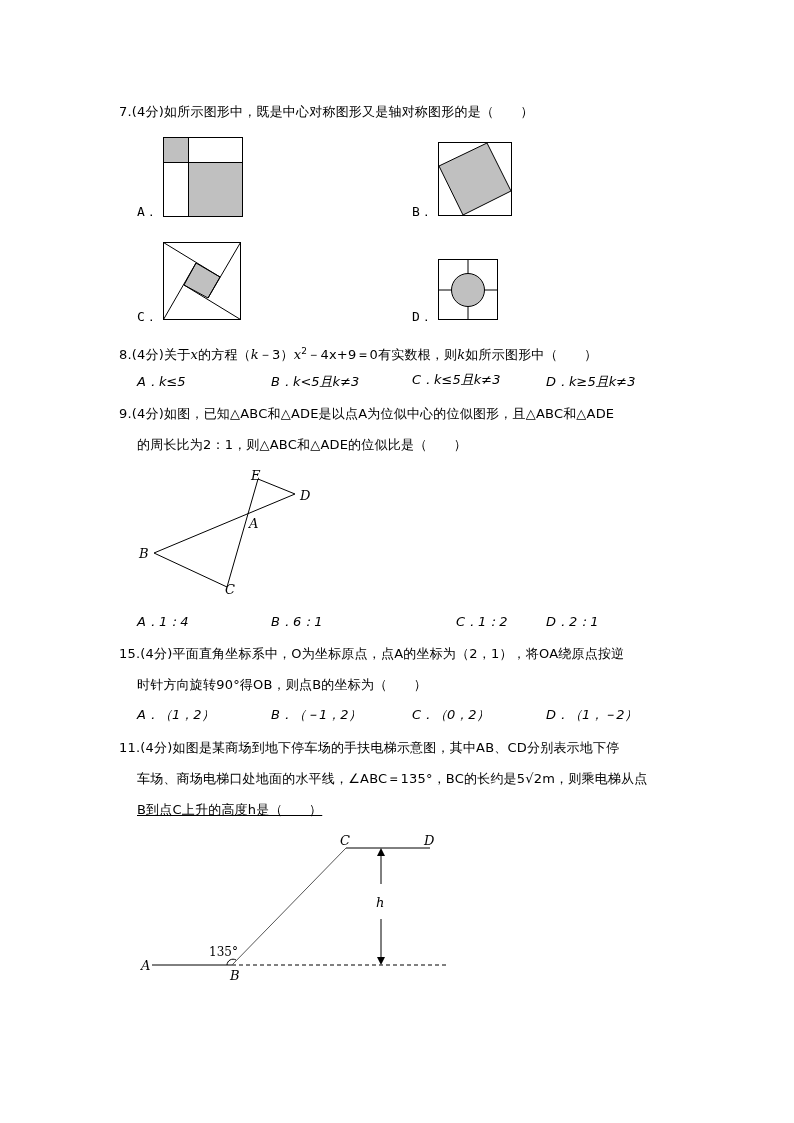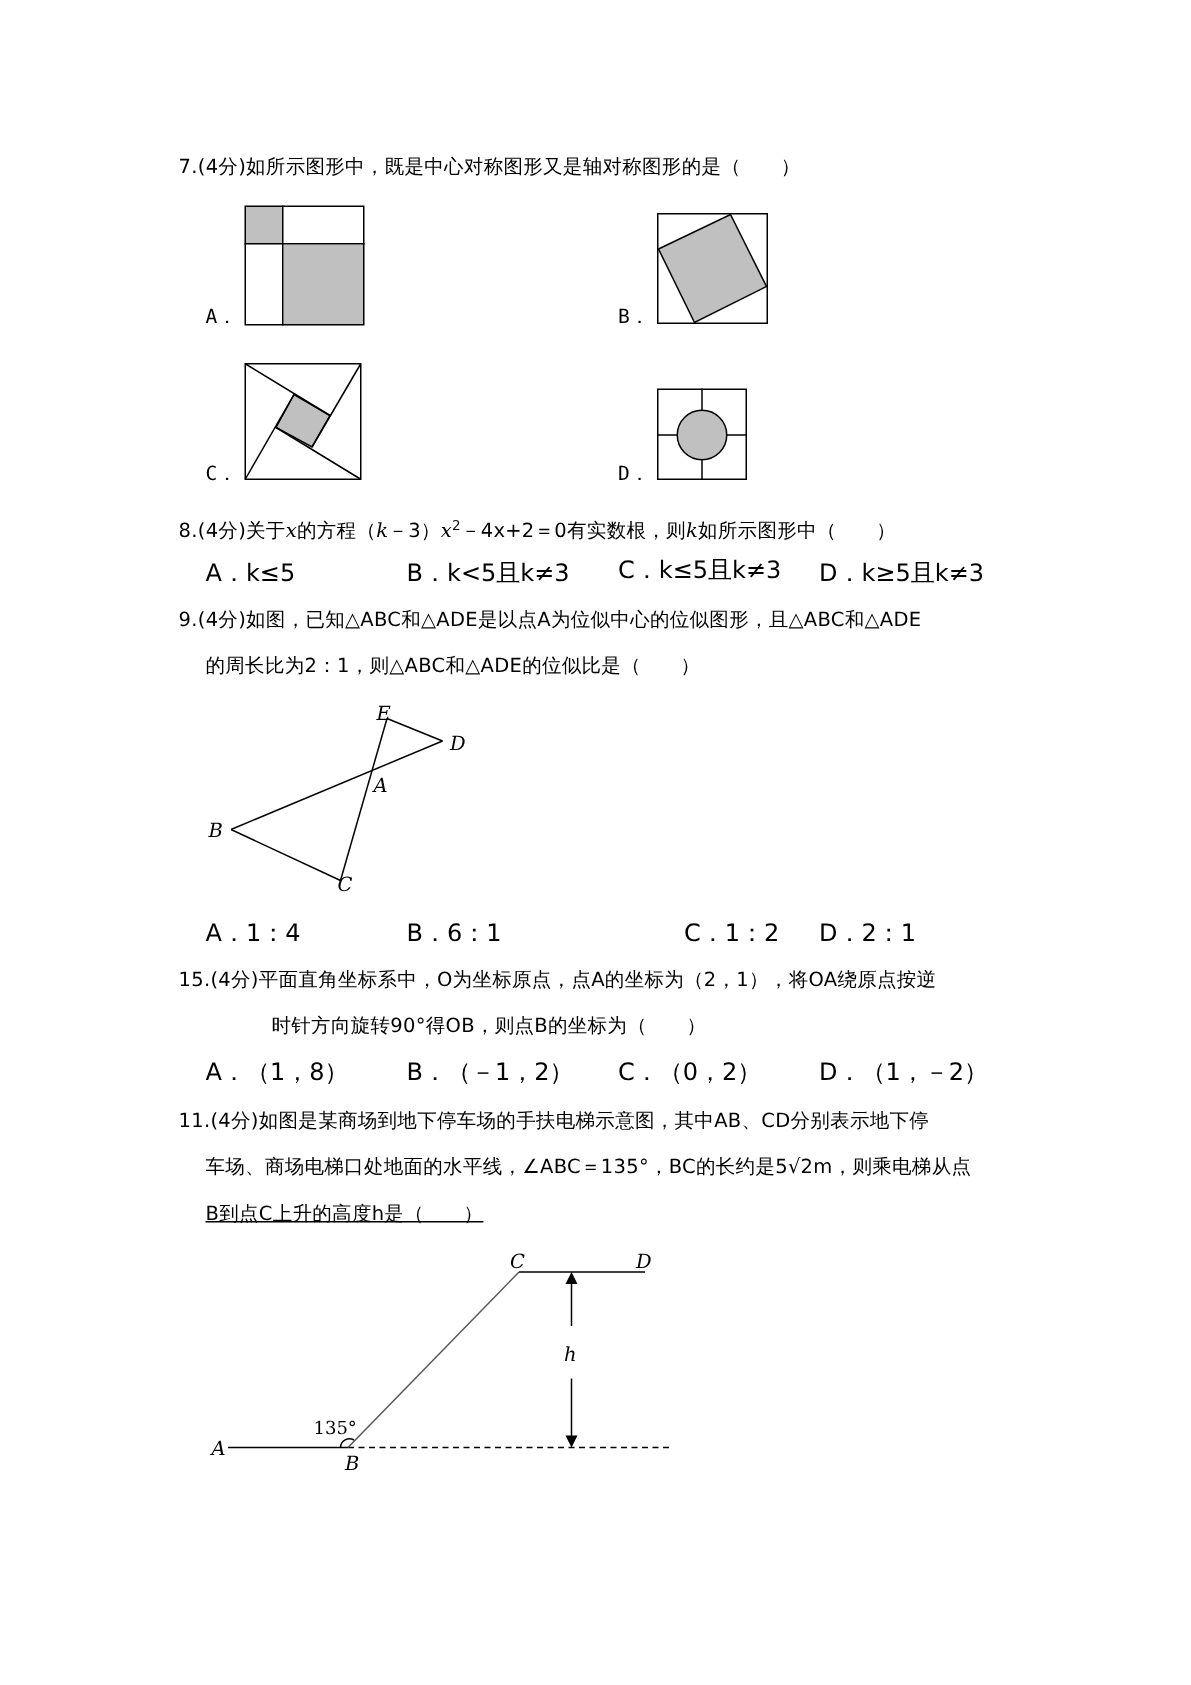--- a/index.html
+++ b/index.html
@@ -1,19 +1,19 @@
 <!DOCTYPE html>
 <html><head>
 <meta charset="utf-8">
 <style>
   html, body { margin:0; padding:0; background:#ffffff; }
   body { width:794px; height:1123px; position:relative; overflow:hidden;
          font-family:"DejaVu Sans", sans-serif; color:#000; }
   .line { position:absolute; font-size:13px; line-height:16px; white-space:nowrap; letter-spacing:0.2px; }
-  .opt { position:absolute; font-size:16px; line-height:16px; white-space:nowrap; }
+  .opt { position:absolute; font-size:13px; line-height:16px; white-space:nowrap;font-style:italic; }
   .i { font-family:"DejaVu Serif", serif; font-style:italic; }
   .lbl { position:absolute; font-size:13px; line-height:14px; font-family:"DejaVu Sans Mono", monospace; }
   svg { position:absolute; overflow:visible; }
   .glbl { font-family:"DejaVu Serif", serif; font-style:italic; font-size:13px; }
 </style>
 </head>
 <body>
 
 <div class="line" style="left:119px;top:104px;">
   <span>7</span>.<span>(4分)</span><span>如所示图形中，既是中心对称图形又是轴对称图形的是（　　）</span>
@@ -46,21 +46,21 @@
 
 <span class="lbl" style="left:412px;top:310px;">D．</span>
 <svg style="left:438px;top:259px;" width="60" height="61">
   <rect x="0.5" y="0.5" width="59" height="60" fill="none" stroke="#000"></rect>
   <line x1="30" y1="0" x2="30" y2="61" stroke="#000"></line>
   <line x1="0" y1="31" x2="60" y2="31" stroke="#000"></line>
   <circle cx="30" cy="31" r="16.5" fill="#c0c0c0" stroke="#000"></circle>
 </svg>
 
 <div class="line" style="left:119px;top:343px;">
-  <span>8</span>.<span>(4分)</span><span>关于</span><span class="i">x</span><span>的方程（</span><span class="i">k</span><span>－3）</span><span class="i">x</span><sup style="font-size:9px;">2</sup><span>－4x+2＝0有实数根，则</span><span class="i">k</span><span>如所示图形中（　　）</span>
+  <span>8</span>.<span>(4分)</span><span>关于</span><span class="i">x</span><span>的方程（</span><span class="i">k</span><span>－3）</span><span class="i">x</span><sup style="font-size:9px;">2</sup><span>－4x+9＝0有实数根，则</span><span class="i">k</span><span>如所示图形中（　　）</span>
 </div>
 <div class="opt" style="left:137px;top:374px;"><span>A．</span><span>k≤5</span></div>
 <div class="opt" style="left:271px;top:374px;"><span>B．</span><span>k&lt;5且k≠3</span></div>
 <div class="opt" style="left:412px;top:372px;"><span>C．</span><span>k≤5且k≠3</span></div>
 <div class="opt" style="left:546px;top:374px;"><span>D．</span><span>k≥5且k≠3</span></div>
 
 <div class="line" style="left:119px;top:406px;">
   <span>9</span>.<span>(4分)</span><span>如图，已知△ABC和△ADE是以点A为位似中心的位似图形，且△ABC和△ADE</span>
 </div>
 <div class="line" style="left:137px;top:437px;">的周长比为2：1，则△ABC和△ADE的位似比是（　　）</div>
@@ -78,22 +78,22 @@
 </svg>
 
 <div class="opt" style="left:137px;top:614px;"><span>A．</span><span>1：4</span></div>
 <div class="opt" style="left:271px;top:614px;"><span>B．</span><span>6：1</span></div>
 <div class="opt" style="left:412px;top:614px;margin-left:44px;"><span>C．</span><span>1：2</span></div>
 <div class="opt" style="left:546px;top:614px;"><span>D．</span><span>2：1</span></div>
 
 <div class="line" style="left:119px;top:646px;">
   <span>15</span>.<span>(4分)</span><span>平面直角坐标系中，O为坐标原点，点A的坐标为（2，1），将OA绕原点按逆</span>
 </div>
-<div class="line" style="left:137px;top:677px;margin-left:44px;">时针方向旋转90°得OB，则点B的坐标为（　　）</div>
-<div class="opt" style="left:137px;top:707px;"><span>A．</span><span>（1，8）</span></div>
+<div class="line" style="left:137px;top:677px;">时针方向旋转90°得OB，则点B的坐标为（　　）</div>
+<div class="opt" style="left:137px;top:707px;"><span>A．</span><span>（1，2）</span></div>
 <div class="opt" style="left:271px;top:707px;"><span>B．</span><span>（－1，2）</span></div>
 <div class="opt" style="left:412px;top:707px;"><span>C．</span><span>（0，2）</span></div>
 <div class="opt" style="left:546px;top:707px;"><span>D．</span><span>（1，－2）</span></div>
 
 <div class="line" style="left:119px;top:740px;">
   <span>11</span>.<span>(4分)</span><span>如图是某商场到地下停车场的手扶电梯示意图，其中AB、CD分别表示地下停</span>
 </div>
 <div class="line" style="left:137px;top:771px;">车场、商场电梯口处地面的水平线，∠ABC＝135°，BC的长约是5√2m，则乘电梯从点</div>
 <div class="line" style="left:137px;top:802px;text-decoration:underline;">B到点C上升的高度h是（　　）</div>
 

